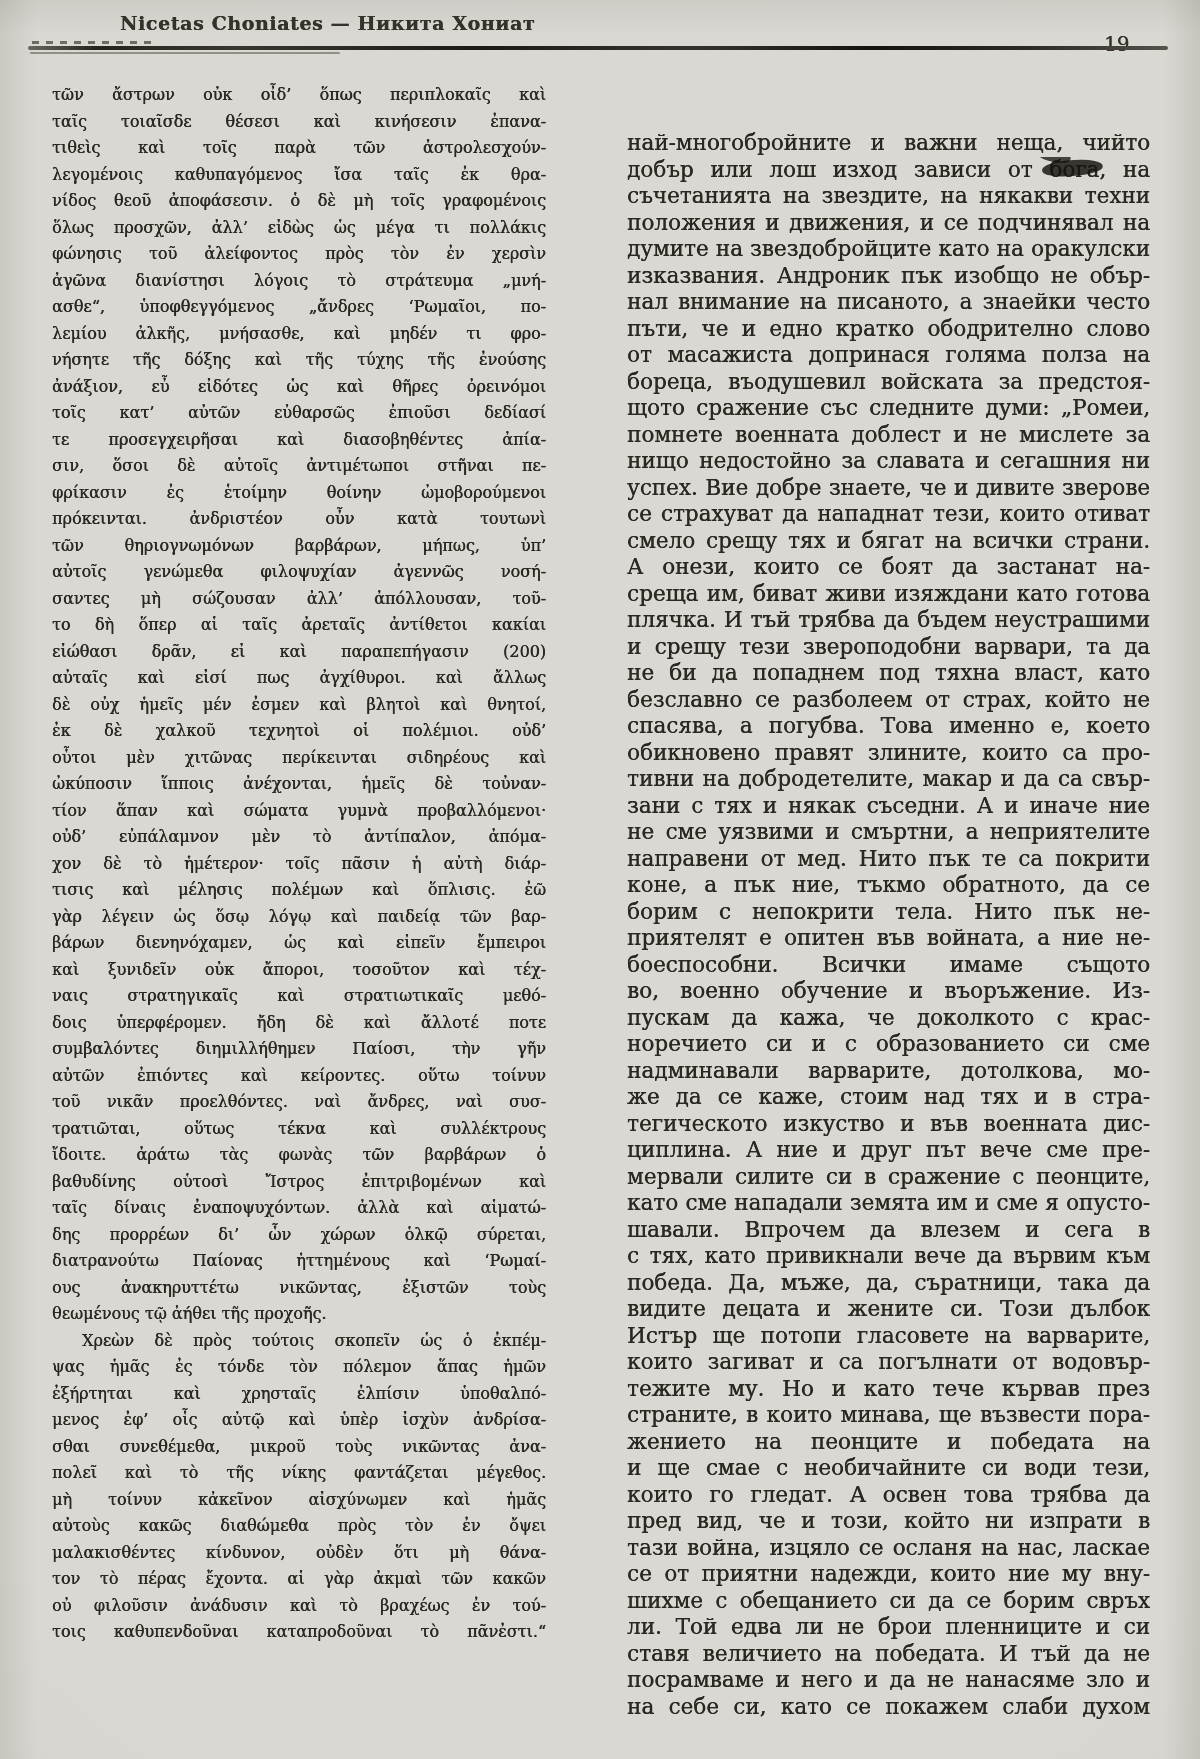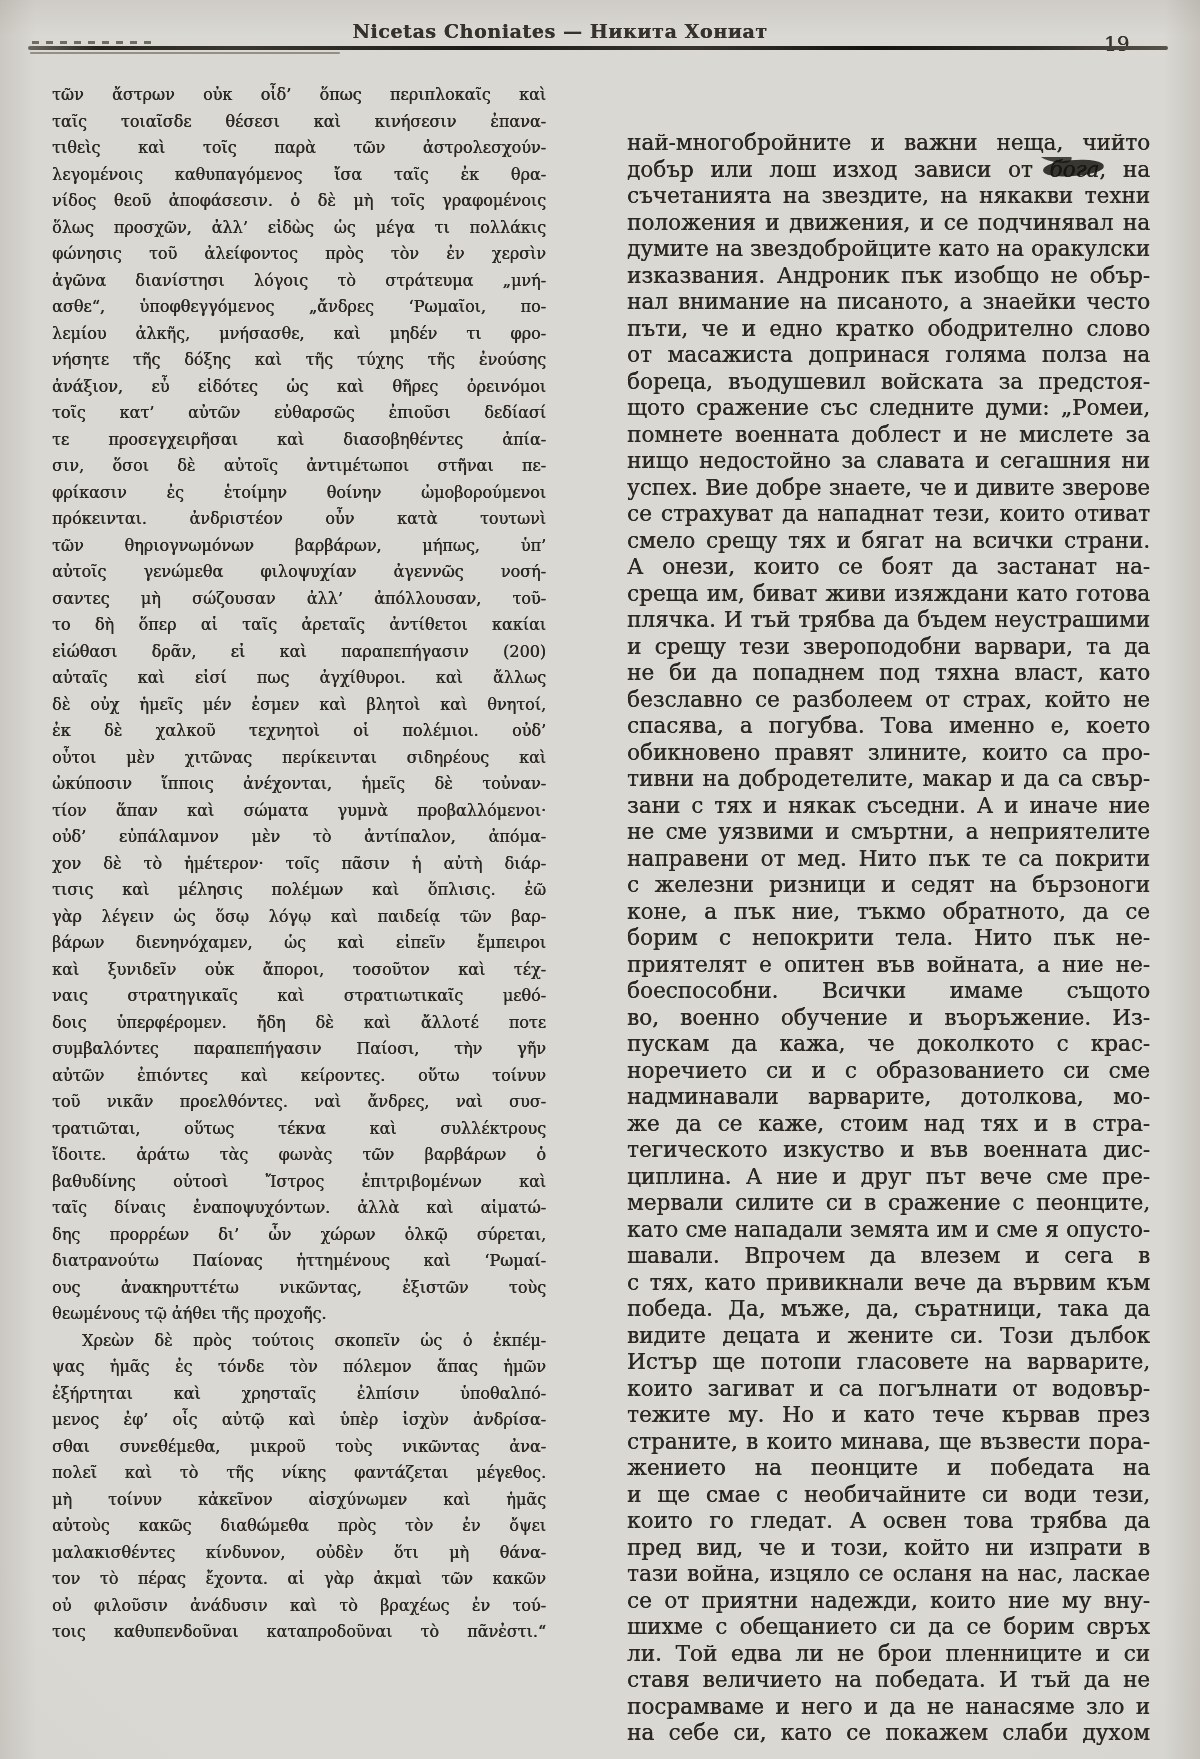--- a/index.html
+++ b/index.html
@@ -13,22 +13,22 @@
     color:#2b2822;
     overflow:hidden;
   }
   
   .page::before{
     content:""; position:absolute; inset:0; pointer-events:none;
     background:linear-gradient(90deg, rgba(60,55,45,.10) 0, rgba(60,55,45,0) 3%, rgba(60,55,45,0) 97%, rgba(60,55,45,.12) 100%),
                linear-gradient(180deg, rgba(60,55,45,.08) 0, rgba(60,55,45,0) 2%);
   }
   .header-title{
-    position:absolute; top:20px; left:120px; width:880px;
-    text-align:center; font-size:19px; font-weight:bold;
+    position:absolute; top:12px; left:120px; width:880px;
+    font-size:19px; font-weight:bold;
     letter-spacing:.6px; color:#35322b;
     text-shadow:.3px 0 0 currentColor;
   }
   .page-number{
     position:absolute; top:32px; left:1104px;
     font-size:20px; font-weight:normal; color:#35322b;
     text-shadow:.3px 0 0 currentColor;
   }
   .header-rule{
     position:absolute; top:46px; left:28px; width:1140px; height:4px;
@@ -48,21 +48,21 @@
   .col-left { left:52px;  width:494px; font-size:16px;   }
   .col-right{ left:627px; width:523px; font-size:21.5px;margin-top:48px; }
   .line{
     height:26.5px; line-height:26.5px;
     text-align:justify; text-align-last:justify;
     overflow:hidden; white-space:normal;
     text-shadow:.35px 0 0 currentColor;
   }
   .line.no-just{ text-align-last:left; }
   .line.indent { text-indent:30px; }
-  .blot{ position:relative; white-space:nowrap;font-style:italic; }
+  .blot{ position:relative; white-space:nowrap; }
   .blot::after{
     content:""; position:absolute; left:-14%; right:-8%; top:12%; height:62%;
     background:#14120e; opacity:.82;
     border-radius:46% 60% 42% 55%;
     transform:rotate(-5deg) skewX(-12deg);
   }
   .blot::before{
     content:""; position:absolute; left:-28%; right:55%; top:-36%; height:55%;
     background:#14120e; opacity:.75;
     border-radius:60% 40% 60% 40%;
@@ -108,21 +108,21 @@
       <div class="line">ὠκύποσιν ἵπποις ἀνέχονται, ἡμεῖς δὲ τοὐναν-</div>
       <div class="line">τίον ἅπαν καὶ σώματα γυμνὰ προβαλλόμενοι·</div>
       <div class="line">οὐδ’ εὐπάλαμνον μὲν τὸ ἀντίπαλον, ἀπόμα-</div>
       <div class="line">χον δὲ τὸ ἡμέτερον· τοῖς πᾶσιν ἡ αὐτὴ διάρ-</div>
       <div class="line">τισις καὶ μέλησις πολέμων καὶ ὅπλισις. ἐῶ</div>
       <div class="line">γὰρ λέγειν ὡς ὅσῳ λόγῳ καὶ παιδείᾳ τῶν βαρ-</div>
       <div class="line">βάρων διενηνόχαμεν, ὡς καὶ εἰπεῖν ἔμπειροι</div>
       <div class="line">καὶ ξυνιδεῖν οὐκ ἄποροι, τοσοῦτον καὶ τέχ-</div>
       <div class="line">ναις στρατηγικαῖς καὶ στρατιωτικαῖς μεθό-</div>
       <div class="line">δοις ὑπερφέρομεν. ἤδη δὲ καὶ ἄλλοτέ ποτε</div>
-      <div class="line">συμβαλόντες παραπεπήγασιν Παίοσι, τὴν γῆν</div>
+      <div class="line">συμβαλόντες διημιλλήθημεν Παίοσι, τὴν γῆν</div>
       <div class="line">αὐτῶν ἐπιόντες καὶ κείροντες. οὕτω τοίνυν</div>
       <div class="line">τοῦ νικᾶν προελθόντες. ναὶ ἄνδρες, ναὶ συσ-</div>
       <div class="line">τρατιῶται, οὕτως τέκνα καὶ συλλέκτρους</div>
       <div class="line">ἴδοιτε. ἀράτω τὰς φωνὰς τῶν βαρβάρων ὁ</div>
       <div class="line">βαθυδίνης οὑτοσὶ Ἴστρος ἐπιτριβομένων καὶ</div>
       <div class="line">ταῖς δίναις ἐναποψυχόντων. ἀλλὰ καὶ αἱματώ-</div>
       <div class="line">δης προρρέων δι’ ὧν χώρων ὁλκῷ σύρεται,</div>
       <div class="line">διατρανούτω Παίονας ἡττημένους καὶ ‘Ρωμαί-</div>
       <div class="line">ους ἀνακηρυττέτω νικῶντας, ἐξιστῶν τοὺς</div>
       <div class="line no-just">θεωμένους τῷ ἀήθει τῆς προχοῆς.</div>
@@ -161,21 +161,20 @@
       <div class="line">плячка. И тъй трябва да бъдем неустрашими</div>
       <div class="line">и срещу тези звероподобни варвари, та да</div>
       <div class="line">не би да попаднем под тяхна власт, като</div>
       <div class="line">безславно се разболеем от страх, който не</div>
       <div class="line">спасява, а погубва. Това именно е, което</div>
       <div class="line">обикновено правят злините, които са про-</div>
       <div class="line">тивни на добродетелите, макар и да са свър-</div>
       <div class="line">зани с тях и някак съседни. А и иначе ние</div>
       <div class="line">не сме уязвими и смъртни, а неприятелите —</div>
       <div class="line">направени от мед. Нито пък те са покрити</div>
-      <div class="line">с железни ризници и седят на бързоноги</div>
       <div class="line">коне, а пък ние, тъкмо обратното, да се</div>
       <div class="line">борим с непокрити тела. Нито пък не-</div>
       <div class="line">приятелят е опитен във войната, а ние не-</div>
       <div class="line">боеспособни. Всички имаме същото устройст-</div>
       <div class="line">во, военно обучение и въоръжение. Из-</div>
       <div class="line">пускам да кажа, че доколкото с крас-</div>
       <div class="line">норечието си и с образованието си сме</div>
       <div class="line">надминавали варварите, дотолкова, мо-</div>
       <div class="line">же да се каже, стоим над тях и в стра-</div>
       <div class="line">тегическото изкуство и във военната дис-</div>

